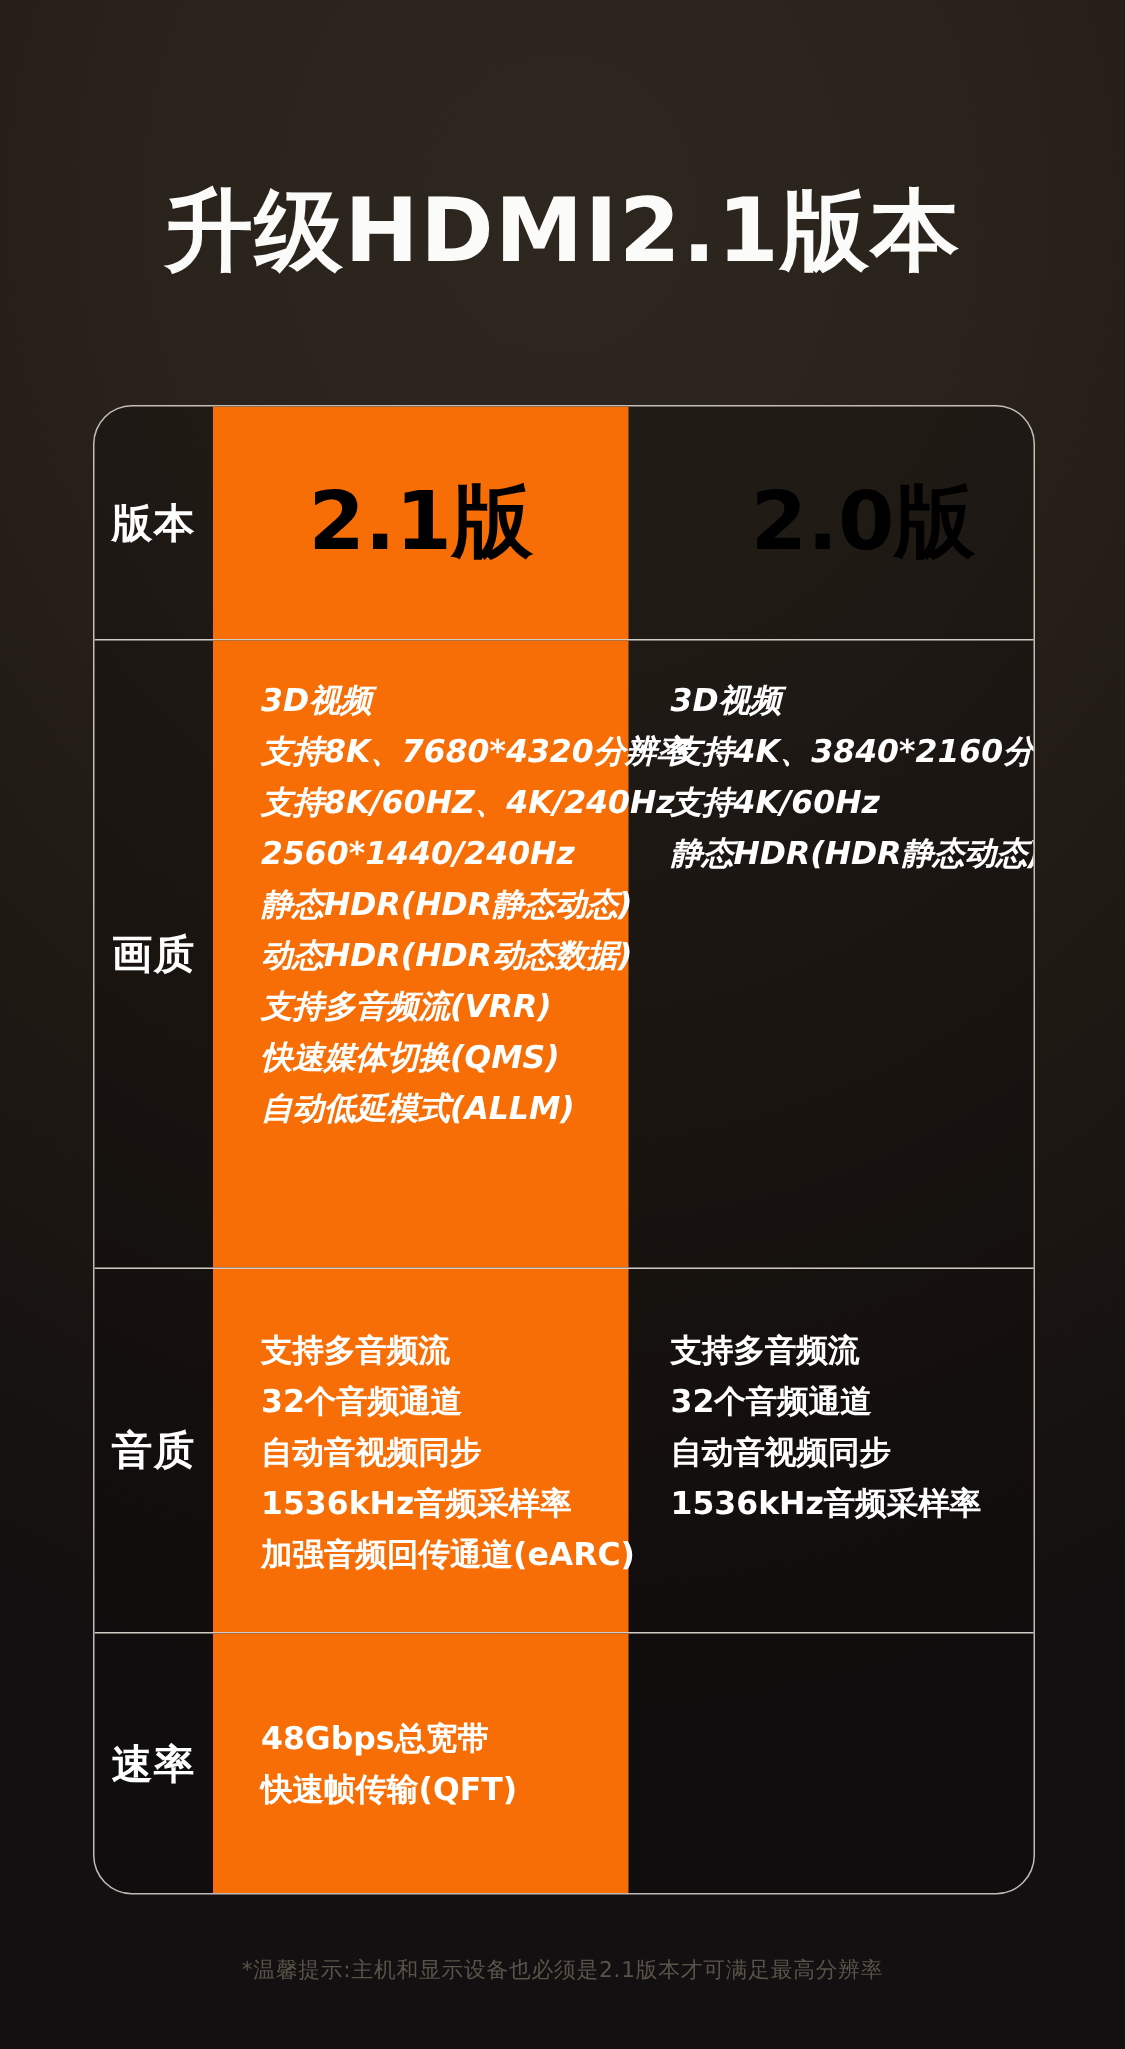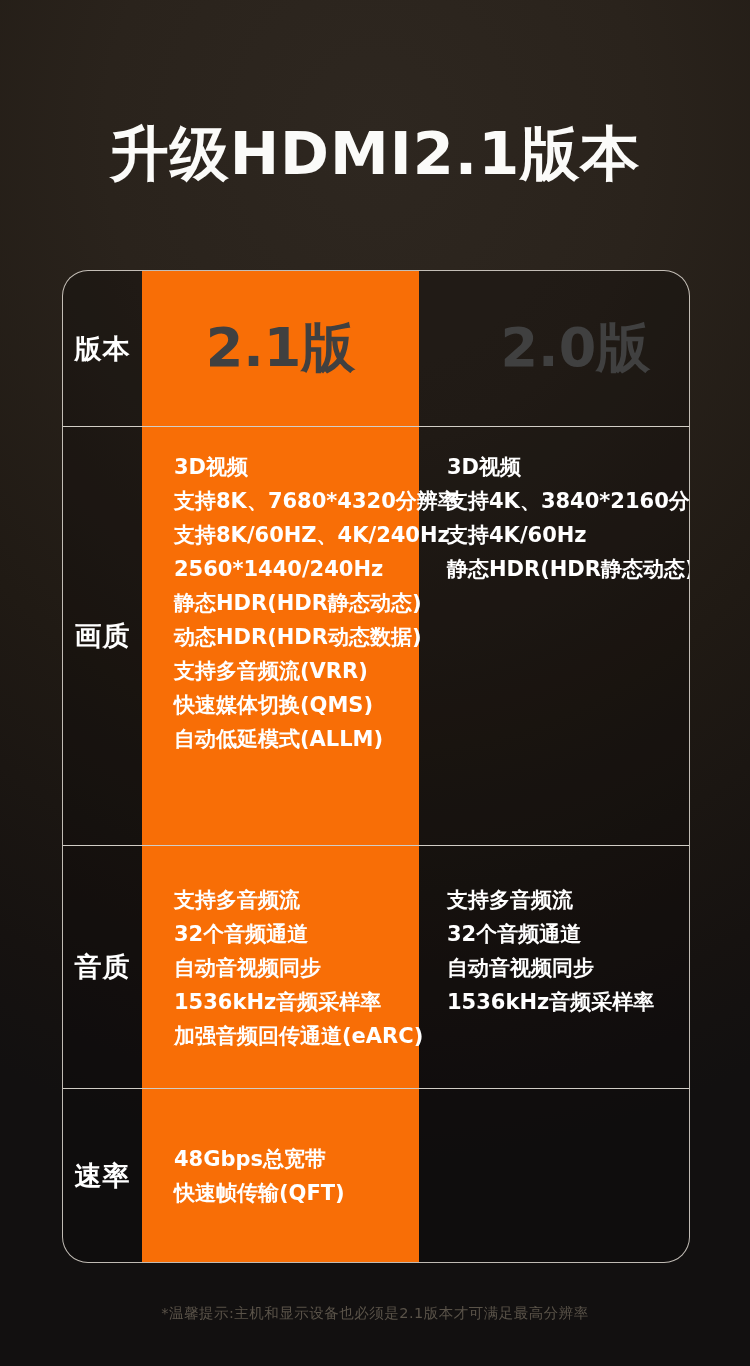--- a/index.html
+++ b/index.html
@@ -32,29 +32,29 @@
   }
   .row { display:grid; grid-template-columns:79px 277px 1fr; }
   .row + .row { border-top:1px solid rgba(242,238,230,0.85); }
   .cell-label {
     display:flex; align-items:center; justify-content:center;
     color:#ffffff; font-size:27px; font-weight:700; letter-spacing:1px;
   }
   .cell-new { background:var(--accent,#F86E06); }
   .cell-version {
     display:flex; align-items:center; justify-content:center;
-    color:#404040; font-size:54px; font-weight:700;
+    color:#000000; font-size:54px; font-weight:700;
   }
   .features {
     display:flex; flex-direction:column; align-items:flex-start;
     color:#ffffff; font-size:21px; font-weight:600; line-height:34px;
   }
   .cell-new .features { padding-left:32px; }
   .cell-old .features { padding-left:28px; }
-  .row-quality .features { padding-top:23px; }
+  .row-quality .features { padding-top:23px;font-style:italic; }
   .row-audio   .features { padding-top:37px; }
   .row-speed   .features { padding-top:53px; }
   .feature-line { white-space:nowrap; }
   .footer-note {
     position:absolute; left:0; right:0; top:1304px;
     text-align:center;
     color:var(--footer,#5a5349);
     font-size:14.5px;
     letter-spacing:0.5px;
   }

